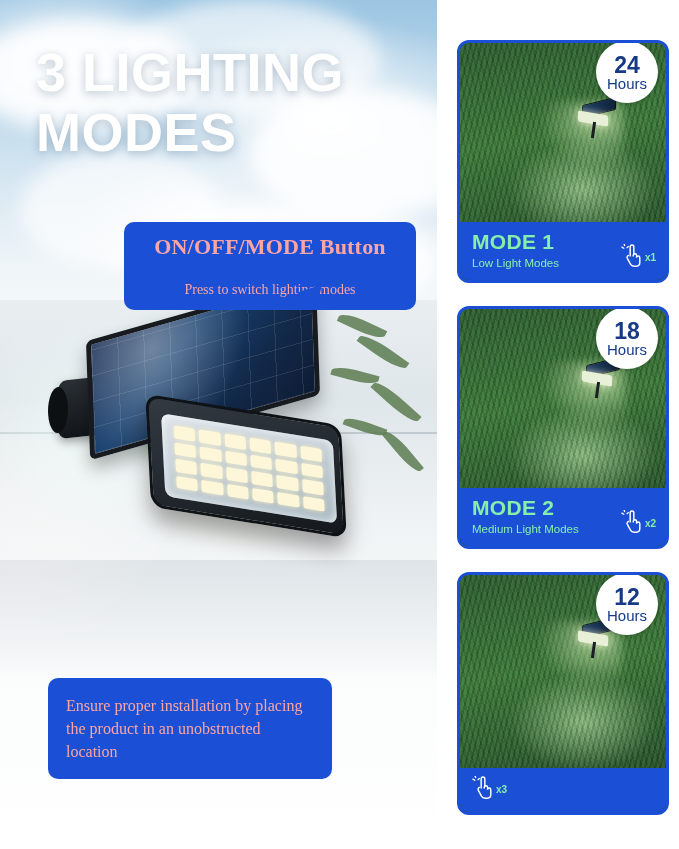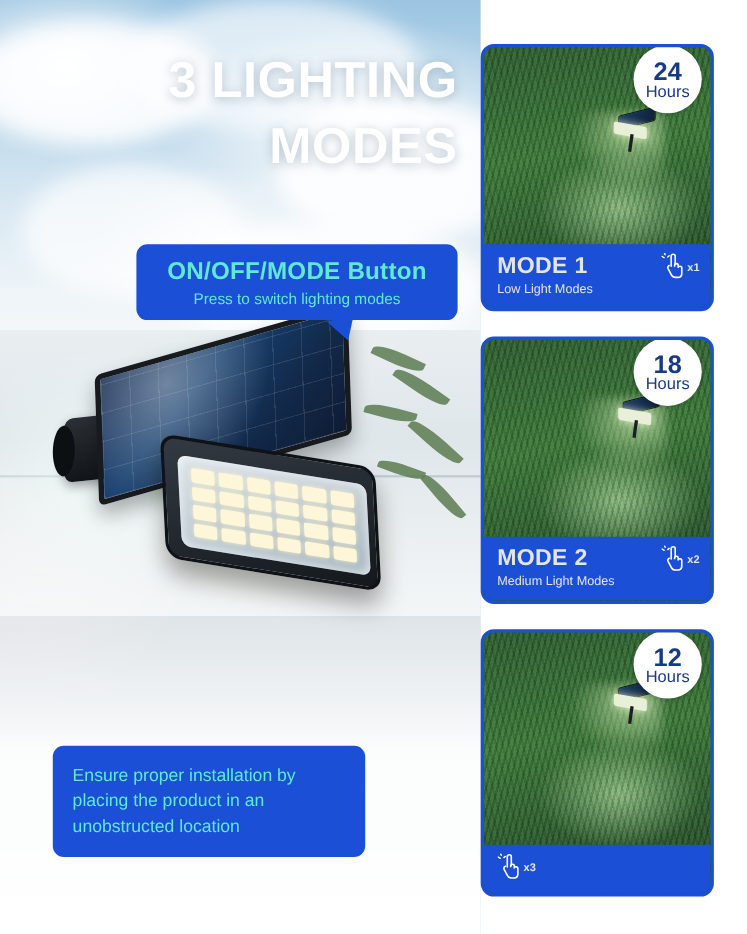--- a/index.html
+++ b/index.html
@@ -153,57 +153,57 @@
     position:absolute; left:80px; top:120px; width:260px; height:140px;
     background: radial-gradient(ellipse at center, rgba(255,250,220,.5), rgba(255,250,220,0) 65%);
     filter: blur(6px);
   }
 
   
   .title {
     position: absolute; left: 36px; top: 42px;
     width: 380px;
     color: #ffffff;
-    font-size: 46px;
+    font-size: 54px;
     line-height: 60px;
     font-weight: bold;
     letter-spacing: 0.5px;
     text-shadow: 0 2px 10px rgba(60,90,120,.35);
-    text-align: right;
   }
 
   
   .callout {
     position: absolute;
     background: #1b4fd6;
-    color: #5eead4;
+    color: #fca5a5;
     border-radius: 10px;
     padding: 12px 16px;
+    font-family: Liberation Serif, serif;
   }
   .callout-1 { left: 124px; top: 222px; width: 292px; text-align: center; }
   .callout-1 .c-title { font-size: 22px; font-weight: bold; letter-spacing: .2px; }
-  .callout-1 .c-sub { font-size: 14px; margin-top: 3px; }
+  .callout-1 .c-sub { font-size: 14px; margin-top: 22px; }
   .pointer {
     position: absolute;
     left: 300px; top: 288px;
     width: 0; height: 0;
     border-left: 13px solid transparent;
     border-right: 13px solid transparent;
     border-top: 22px solid #1b4fd6;
     transform: rotate(-18deg);
   }
   .callout-2 {
     left: 48px; top: 678px; width: 284px;
     font-size: 16px; line-height: 23px;
     padding: 16px 18px;
   }
 
   
   .cards {
-    position: absolute; right: 30px; top: 40px;
+    position: absolute; right: 10px; top: 40px;
     width: 212px; height: 775px;
   }
   .card {
     position: absolute;
     left: 0; width: 212px; height: 243px;
     border: 3px solid #1b4fd6;
     border-radius: 12px;
     overflow: hidden;
     background: #2f6a33;
   }
@@ -262,23 +262,23 @@
     display: flex; flex-direction: column;
     align-items: center; justify-content: center;
     box-shadow: 0 1px 5px rgba(0,0,0,.2);
   }
   .hours-num { color: #163a86; font-size: 23px; font-weight: bold; line-height: 23px; }
   .hours-lbl { color: #163a86; font-size: 15px; line-height: 12px; margin-top: 1px; }
 
   .card-footer {
     position: absolute; left: 0; right: 0; bottom: 0;
     background: #1b4fd6;
-    color: #e5e5e5;
+    color: #86efac;
     padding: 8px 10px 10px 12px;
-    display: flex; align-items: flex-start; justify-content: space-between;
+    display: flex; align-items: flex-end; justify-content: space-between;
   }
   .cf-left .cf-title { font-size: 21px; font-weight: bold; letter-spacing: .3px; line-height: 24px; }
   .cf-left .cf-sub { font-size: 11.5px; line-height: 14px; margin-top: 2px; }
   .cf-right { display:flex; align-items:center; gap: 2px; }
   .tap-icon { width: 22px; height: 26px; }
   .cf-count { font-size: 10px; font-weight: bold; }
 </style>
 </head>
 <body>
 

